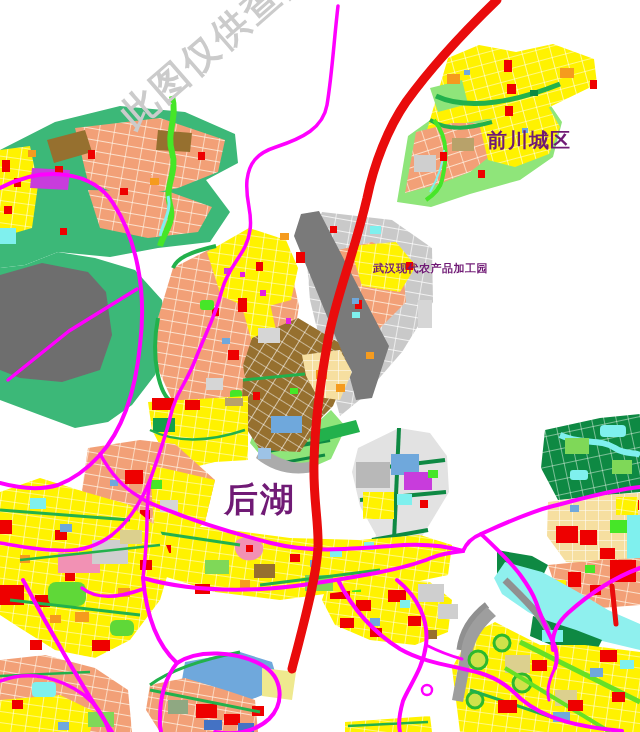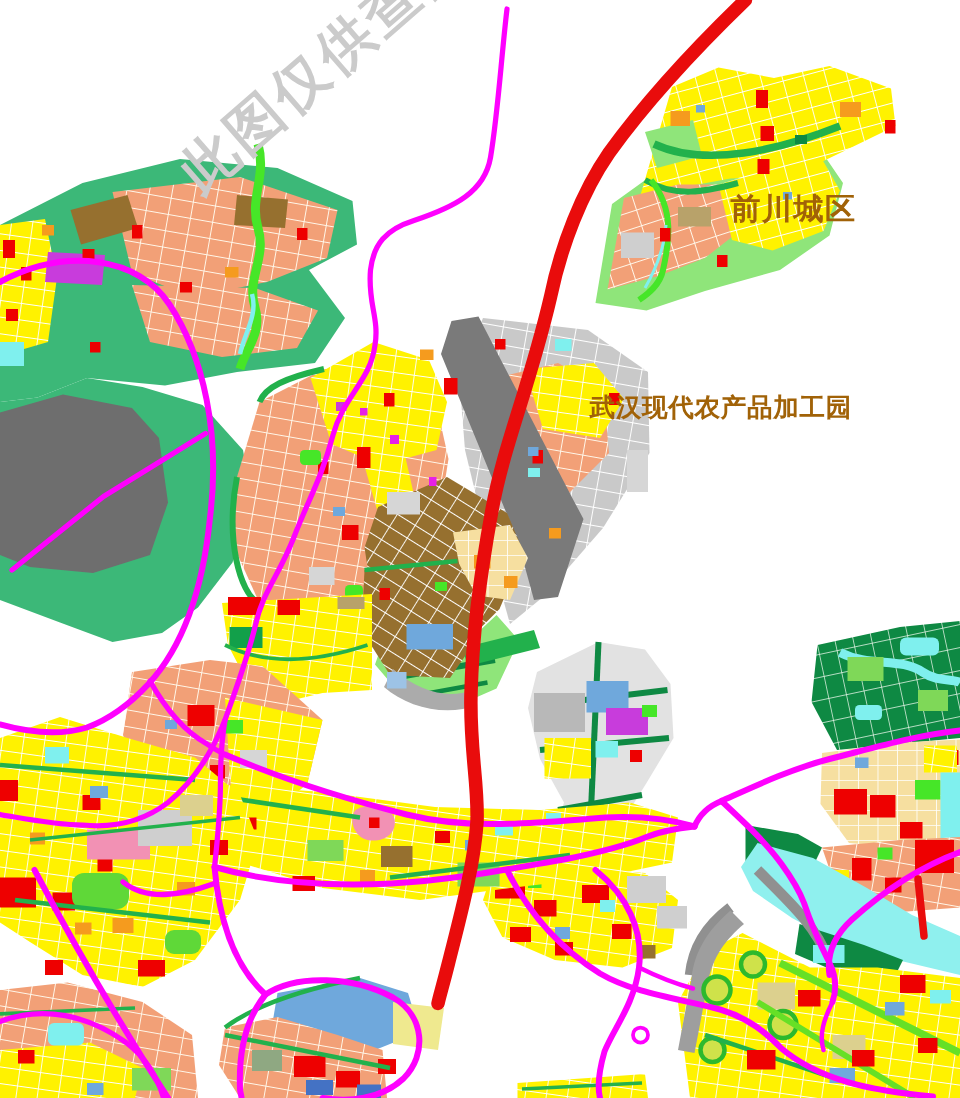--- a/index.html
+++ b/index.html
@@ -1,21 +1,21 @@
 <!DOCTYPE html>
 <html><head>
 <meta charset="utf-8">
 <style>
   html,body{margin:0;padding:0;background:#fff;}
   #stage{position:relative;width:640px;height:732px;overflow:hidden;background:#fff;
          font-family:"Liberation Sans","DejaVu Sans",sans-serif;}
   #map-svg{position:absolute;left:0;top:0;}
-  .label{position:absolute;color:#a16207;font-weight:bold;white-space:nowrap;line-height:1;}
+  .label{position:absolute;color:#701a75;font-weight:bold;white-space:nowrap;line-height:1;}
   .lbl-qianchuan{left:487px;top:130px;font-size:20px;letter-spacing:1px;}
-  .lbl-park{left:393px;top:263px;font-size:17px;letter-spacing:0.5px;}
+  .lbl-park{left:373px;top:263px;font-size:11px;letter-spacing:0.5px;}
   .lbl-houhu{left:224px;top:482px;font-size:34px;letter-spacing:2px;}
   .watermark{position:absolute;left:126px;top:96px;font-size:37px;font-weight:bold;
              color:#CBCBCB;transform:rotate(-41deg);transform-origin:0 50%;
              letter-spacing:3px;white-space:nowrap;}
   .attribution{position:absolute;left:488px;top:699px;font-size:17px;font-weight:bold;
                color:#3C3C3C;white-space:nowrap;letter-spacing:0.5px;
                text-shadow:1px 1px 0 rgba(255,255,255,.85),-1px -1px 0 rgba(255,255,255,.6);}
 </style>
 </head>
 <body>
@@ -406,15 +406,16 @@
     <path stroke-width="5" d="M612 586 L616 624"></path>
   </g>
 </svg>
 
 <div class="watermark">此图仅供查阅</div>
 
 <div class="label lbl-qianchuan">前川城区</div>
 
 <div class="label lbl-park">武汉现代农产品加工园</div>
 
+<div class="label lbl-houhu">后湖</div>
 
 
 </div>
 
 </body></html>

